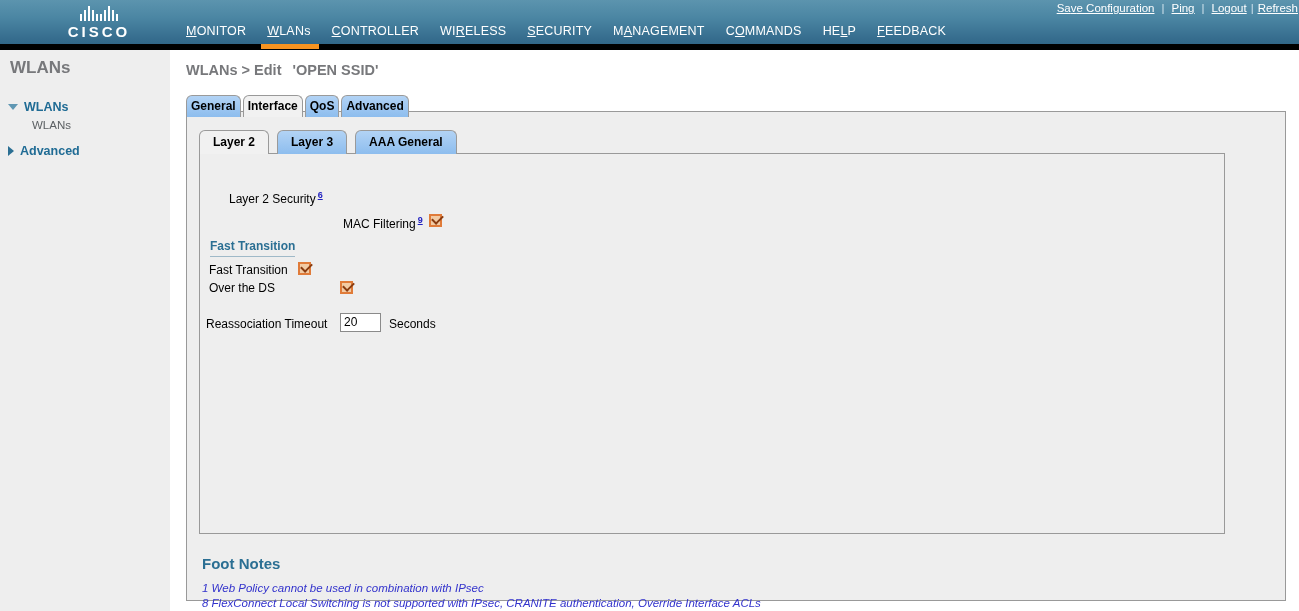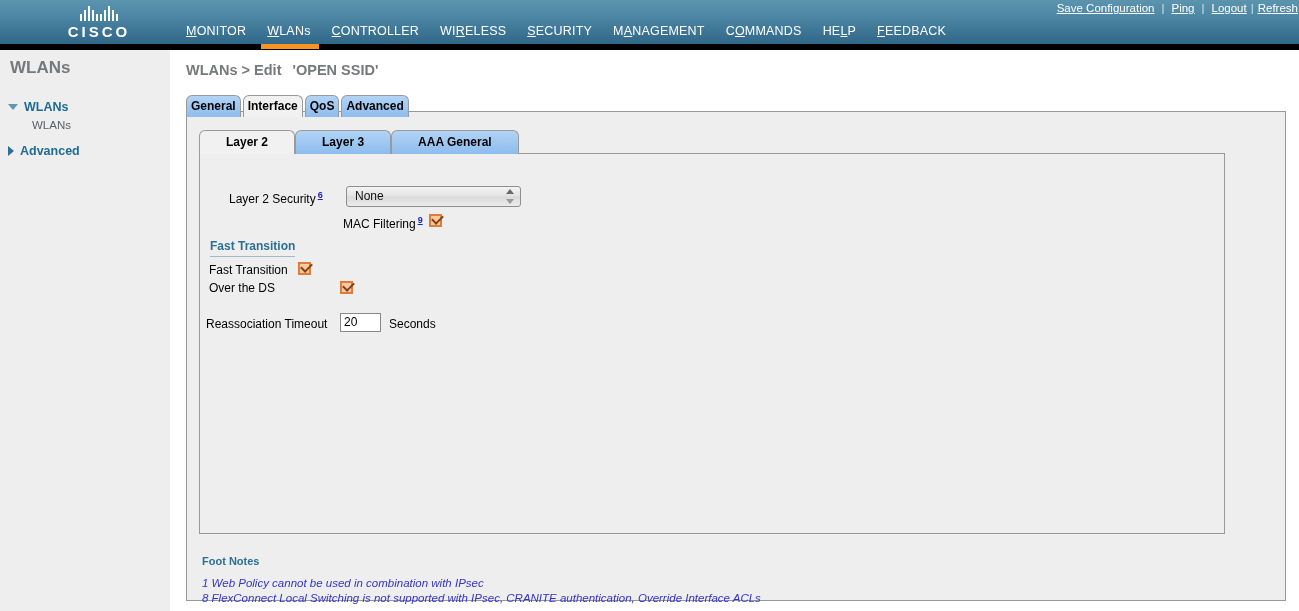--- a/index.html
+++ b/index.html
@@ -163,21 +163,21 @@
     border: 1px solid #999999;
   }
 
   
   #sub-tabs {
     position: absolute; left: 29px; top: 78px;
     height: 26px; display: flex; align-items: flex-end; z-index: 5;
   }
   .subtab {
     height: 24px; line-height: 23px;
-    padding: 0 26px; margin-right: 0;
+    padding: 0 13px; margin-right: 8px;
     font-size: 12px; font-weight: bold; color: #000000;
     border: 1px solid #9a9a9a; border-bottom: none;
     border-radius: 6px 6px 0 0;
     background: linear-gradient(to bottom, #b2d3f5 0%, #8dbdee 100%);
     cursor: pointer; white-space: nowrap;
   }
   .subtab.active { background: #f1f1f1; }
 
   
   #l2sec-label {
@@ -268,21 +268,21 @@
     position: absolute; left: 219px; top: 267px;
     font-size: 12px; color: #000000; white-space: nowrap;
   }
 
   
   #footnotes {
     position: absolute; left: 32px; top: 505px;
     font-size: 11.5px;
   }
   #footnotes-title {
-    font-weight: bold; color: #2b6f93; font-size: 11px;
+    font-weight: bold; color: #2b6f93; font-size: 15px;
     margin-bottom: 9px;
   }
   .footnote-line {
     color: #3333cc; font-style: italic; font-size: 11.5px;
     line-height: 15px; white-space: nowrap;
   }
 </style>
 </head>
 <body>
 
@@ -358,27 +358,20 @@
 
   <div id="sub-tabs">
     <div class="subtab active">Layer 2</div>
     <div class="subtab">Layer 3</div>
     <div class="subtab">AAA General</div>
   </div>
 
   <div id="l2sec-label">
     <span>Layer 2 Security</span><sup class="fn">6</sup>
   </div>
-  <div id="l2sec-select">
-    <span>None</span>
-    <span class="spin">
-      <span class="up"></span>
-      <span class="dn"></span>
-    </span>
-  </div>
 
   <div id="macfilter-label">
     <span>MAC Filtering</span><sup class="fn">9</sup>
   </div>
   <div class="cbx" id="macfilter-cbx"></div>
 
   <div id="ft-heading">Fast Transition</div>
 
   <div id="ft-label">Fast Transition</div>
   <div class="cbx" id="ft-cbx"></div>

